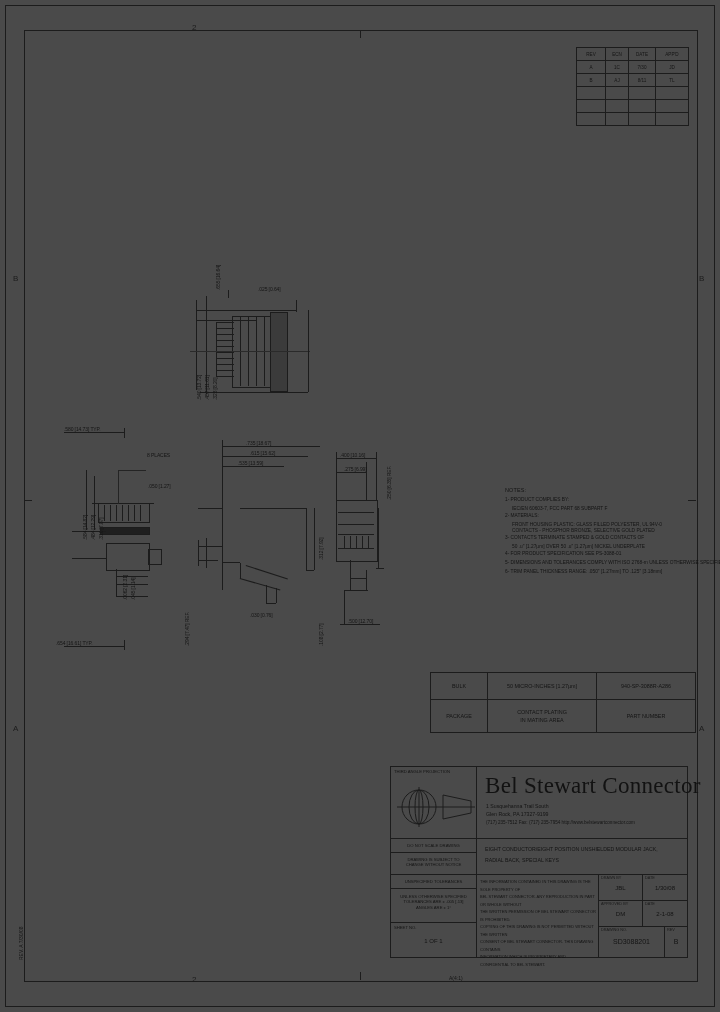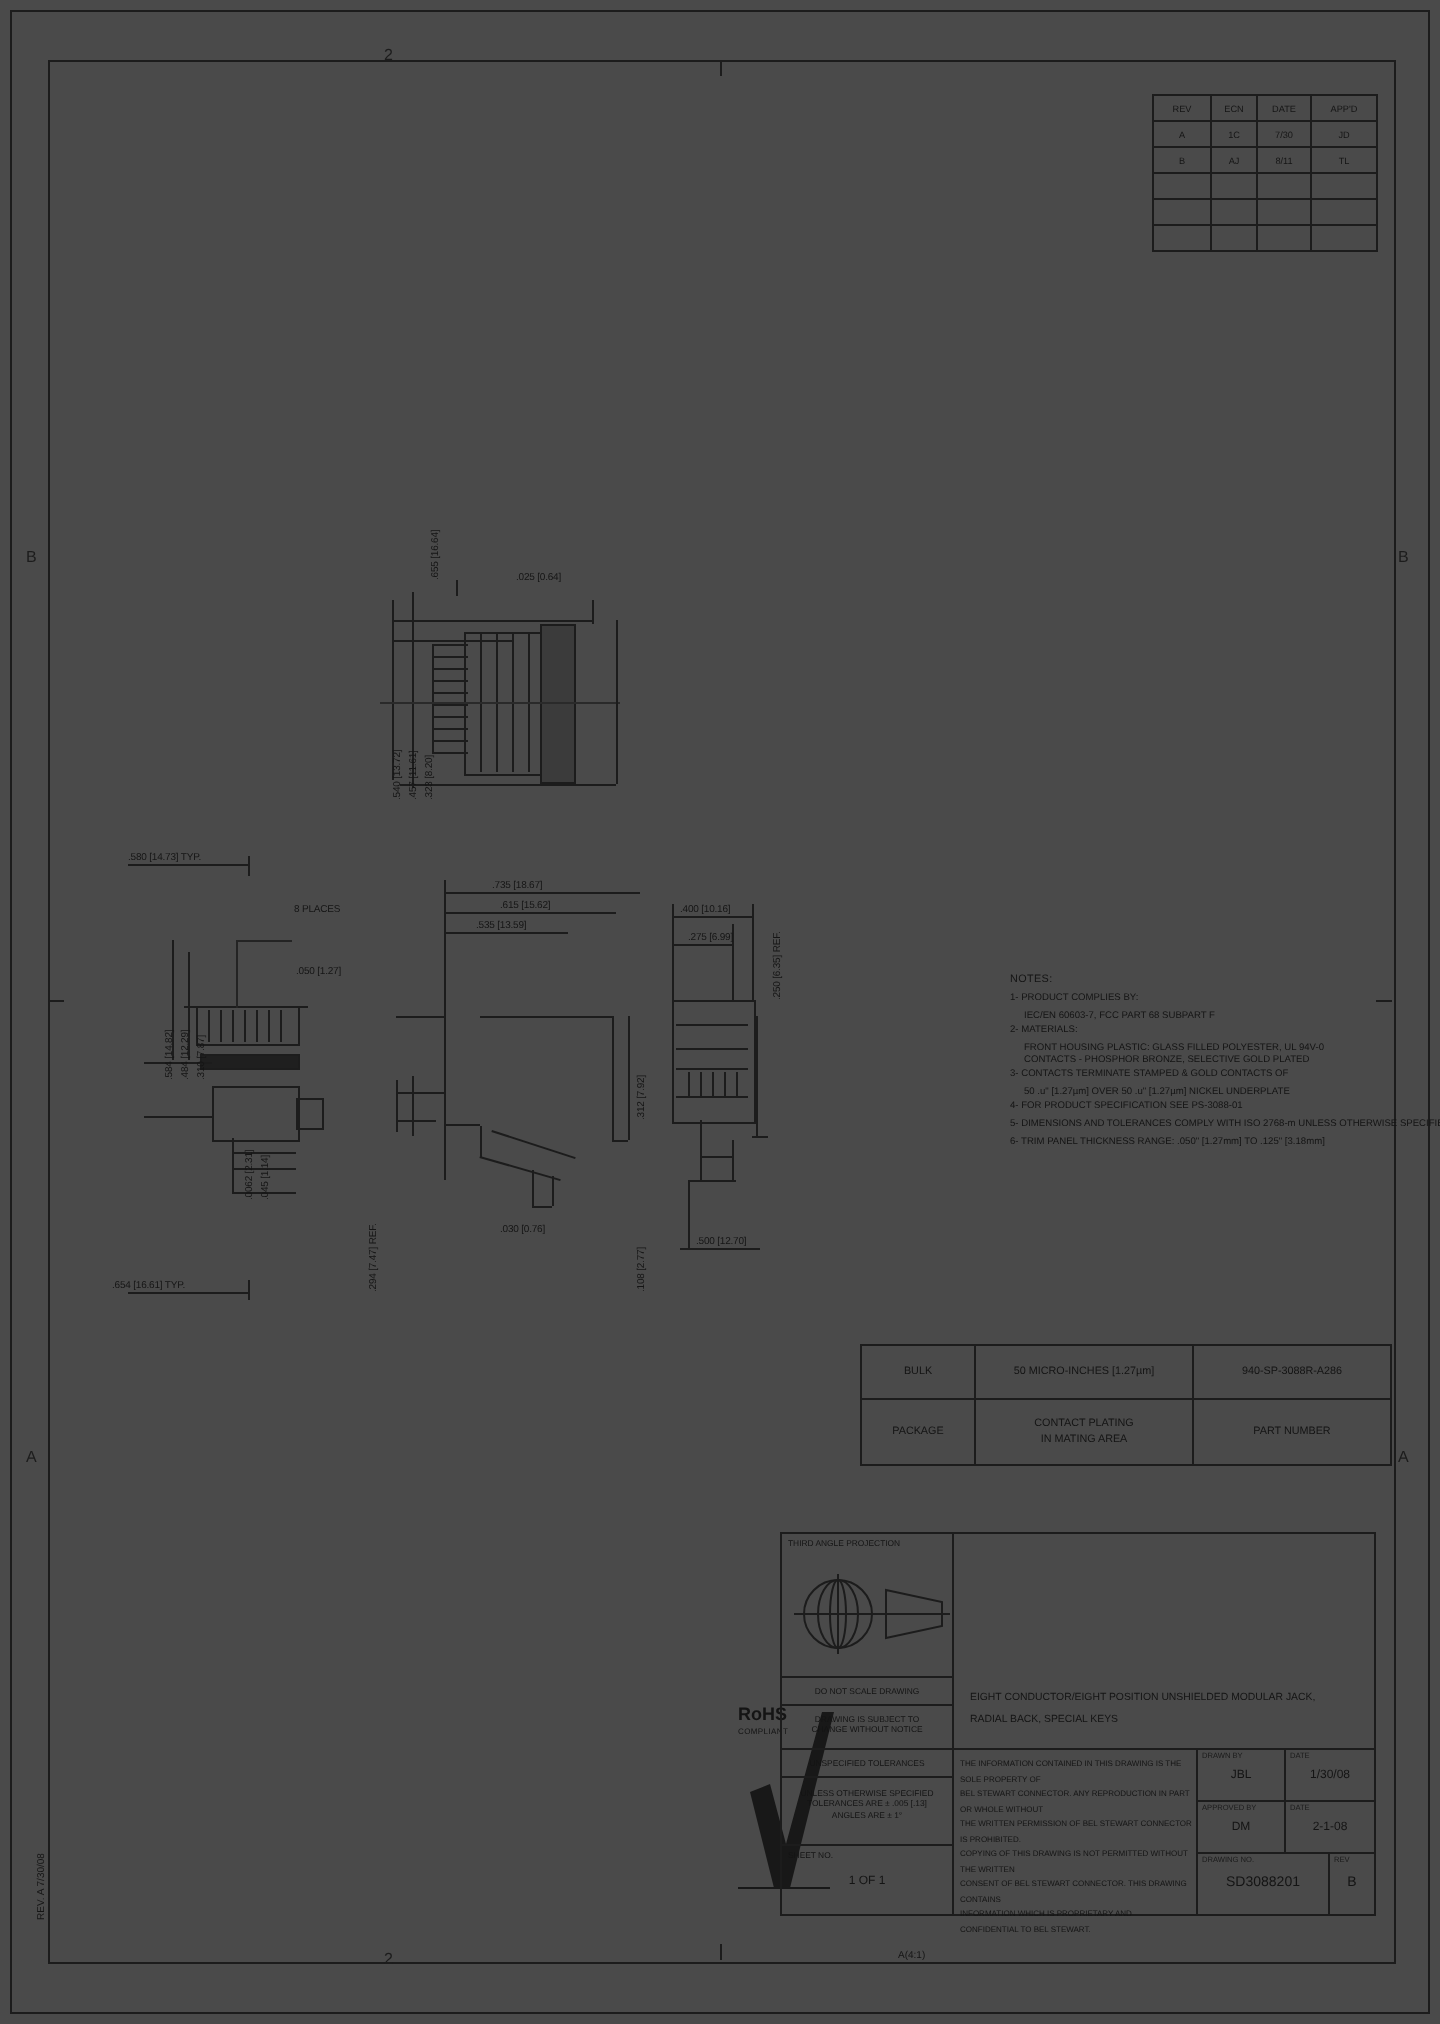--- a/index.html
+++ b/index.html
@@ -320,44 +320,42 @@
     </tr>
     <tr>
       <td style="height:32px;">PACKAGE</td>
       <td style="white-space:pre-line;line-height:8px;">CONTACT PLATING
 IN MATING AREA</td>
       <td>PART NUMBER</td>
     </tr>
   </tbody>
     </table>
 
-  <div class="rohs">
-    <div class="rohs-txt">RoHS</div>
-    <div class="rohs-sub">COMPLIANT</div>
-    <svg width="56" height="100" style="position:absolute;left:0;top:0;">
-      <polygon points="12,48 22,44 30,74 48,8 54,8 32,96 24,96" fill="#181818"></polygon>
-      <line x1="6" y1="96" x2="52" y2="96" stroke="#181818" stroke-width="1"></line>
-    </svg>
-  </div>
 
   <div class="tb">
 
     <div class="tb-cell" style="left:0;top:0;width:86px;height:72px;">
       <div class="tb-t" style="padding:2px 2px 0 3px;">THIRD ANGLE PROJECTION</div>
       <svg width="82" height="52" style="position:absolute;left:2px;top:14px;">
         <ellipse cx="26" cy="26" rx="17" ry="17" fill="none" stroke="#1c1c1c" stroke-width="1"></ellipse>
         <ellipse cx="26" cy="26" rx="10" ry="17" fill="none" stroke="#1c1c1c" stroke-width="1"></ellipse>
         <ellipse cx="26" cy="26" rx="4" ry="17" fill="none" stroke="#1c1c1c" stroke-width="1"></ellipse>
         <line x1="4" y1="26" x2="48" y2="26" stroke="#1c1c1c" stroke-width="1"></line>
         <line x1="26" y1="6" x2="26" y2="46" stroke="#1c1c1c" stroke-width="1"></line>
         <polygon points="50,14 78,20 78,32 50,38" fill="none" stroke="#1c1c1c" stroke-width="1"></polygon>
         <line x1="48" y1="26" x2="82" y2="26" stroke="#1c1c1c" stroke-width="1"></line>
       </svg>
     </div>
 
+    <div class="tb-cell" style="left:86px;top:0;width:210px;height:72px;border-right:none;">
+      <div class="company" style="left:8px;top:6px;">Bel Stewart Connector</div>
+      <div class="addr" style="left:9px;top:36px;">1 Susquehanna Trail South</div>
+      <div class="addr" style="left:9px;top:44px;">Glen Rock, PA  17327-9199</div>
+      <div class="addr" style="left:9px;top:52px;font-size:4.6px;">(717) 235-7512   Fax: (717) 235-7954      http://www.belstewartconnector.com</div>
+    </div>
 
     <div class="tb-cell" style="left:0;top:72px;width:86px;height:14px;">
       <div class="tb-t" style="text-align:center;padding-top:4px;">DO NOT SCALE DRAWING</div>
     </div>
 
     <div class="tb-cell" style="left:0;top:86px;width:86px;height:22px;">
       <div class="tb-t" style="text-align:center;padding-top:4px;white-space:pre-line;">DRAWING IS SUBJECT TO
 CHANGE WITHOUT NOTICE</div>
     </div>
 

